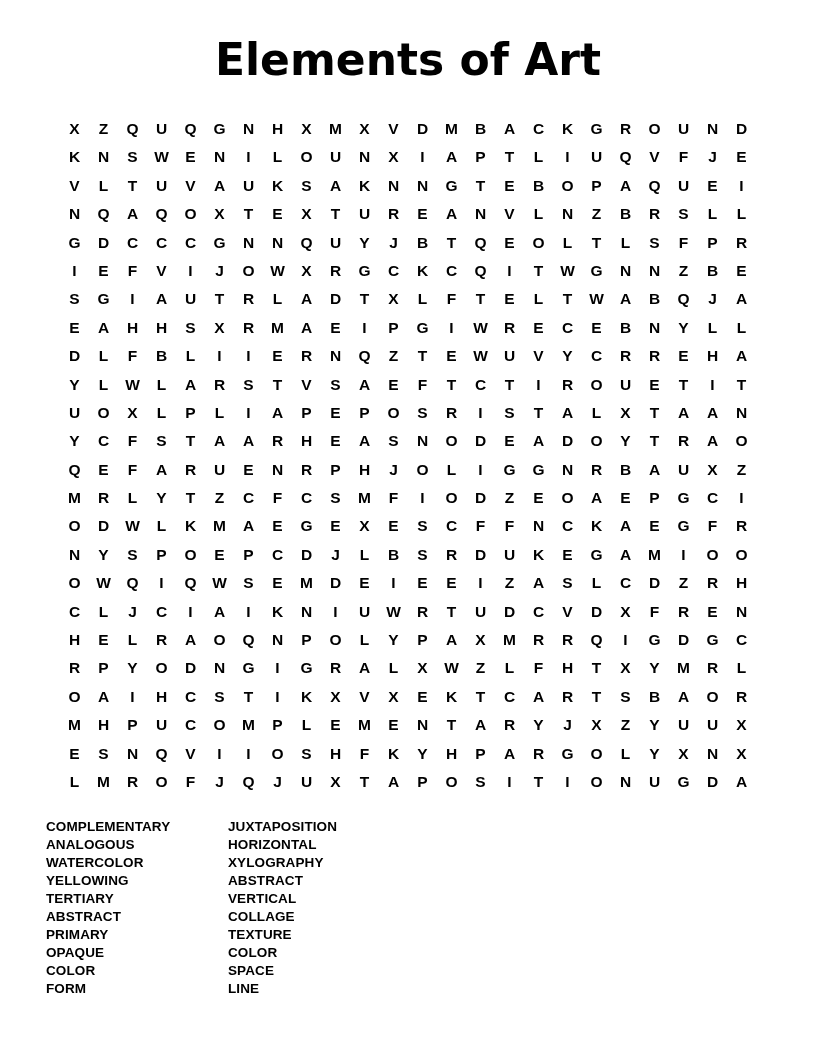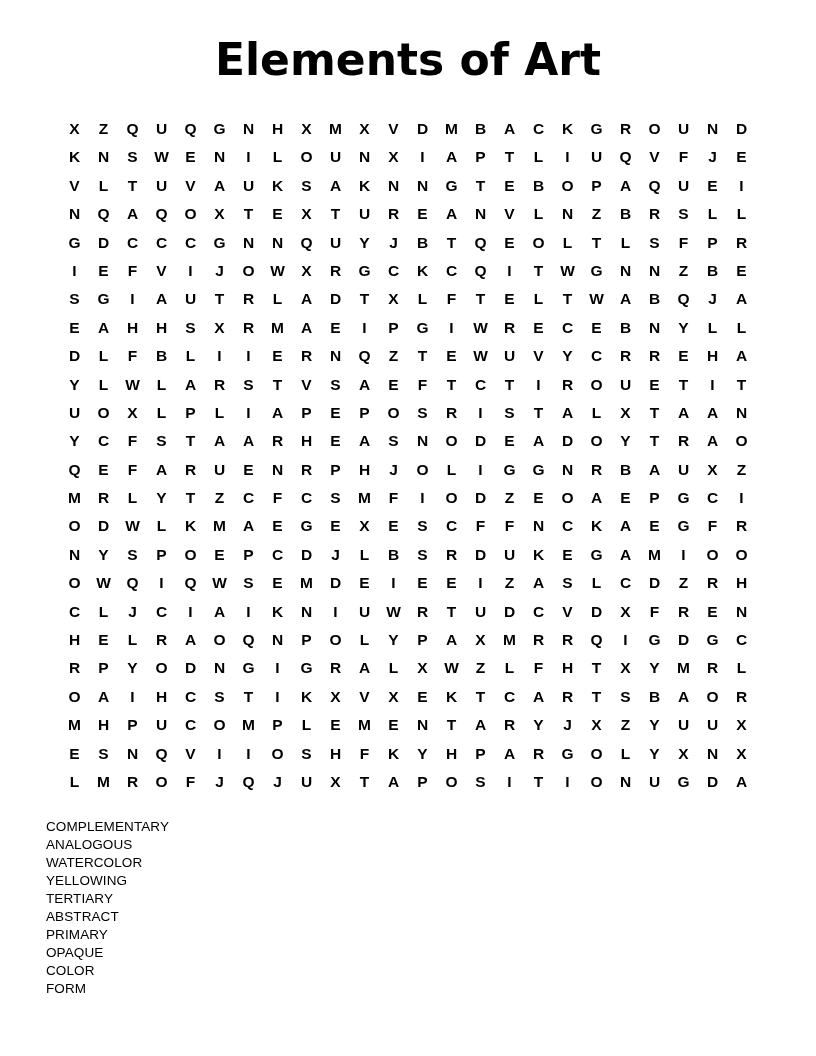--- a/index.html
+++ b/index.html
@@ -63,21 +63,21 @@
   .wb-col {
     display: flex;
     flex-direction: column;
   }
   .wb-col.c0 { width: 182px; }
   .wb-col.c1 { width: 176px; }
   .wb-col.c2 { width: 182px; }
   .wb-col.c3 { width: 180px; }
   .wb-word {
     font-size: 13.5px;
-    font-weight: normal;
+    font-weight: bold;
     line-height: 18px;
     font-family: "Liberation Sans", sans-serif;
     letter-spacing: 0.1px;
   }
 </style>
 </head>
 <body>
 
 <div class="page">
   <h1 class="title">Elements of Art</h1>
@@ -715,14 +715,26 @@
         <div class="wb-word">ANALOGOUS</div>
         <div class="wb-word">WATERCOLOR</div>
         <div class="wb-word">YELLOWING</div>
         <div class="wb-word">TERTIARY</div>
         <div class="wb-word">ABSTRACT</div>
         <div class="wb-word">PRIMARY</div>
         <div class="wb-word">OPAQUE</div>
         <div class="wb-word">COLOR</div>
         <div class="wb-word">FORM</div>
       </div>
+      <div class="wb-col c1">
+        <div class="wb-word">JUXTAPOSITION</div>
+        <div class="wb-word">HORIZONTAL</div>
+        <div class="wb-word">XYLOGRAPHY</div>
+        <div class="wb-word">ABSTRACT</div>
+        <div class="wb-word">VERTICAL</div>
+        <div class="wb-word">COLLAGE</div>
+        <div class="wb-word">TEXTURE</div>
+        <div class="wb-word">COLOR</div>
+        <div class="wb-word">SPACE</div>
+        <div class="wb-word">LINE</div>
+      </div>
     </div>
 </div>
 
 </body></html>

